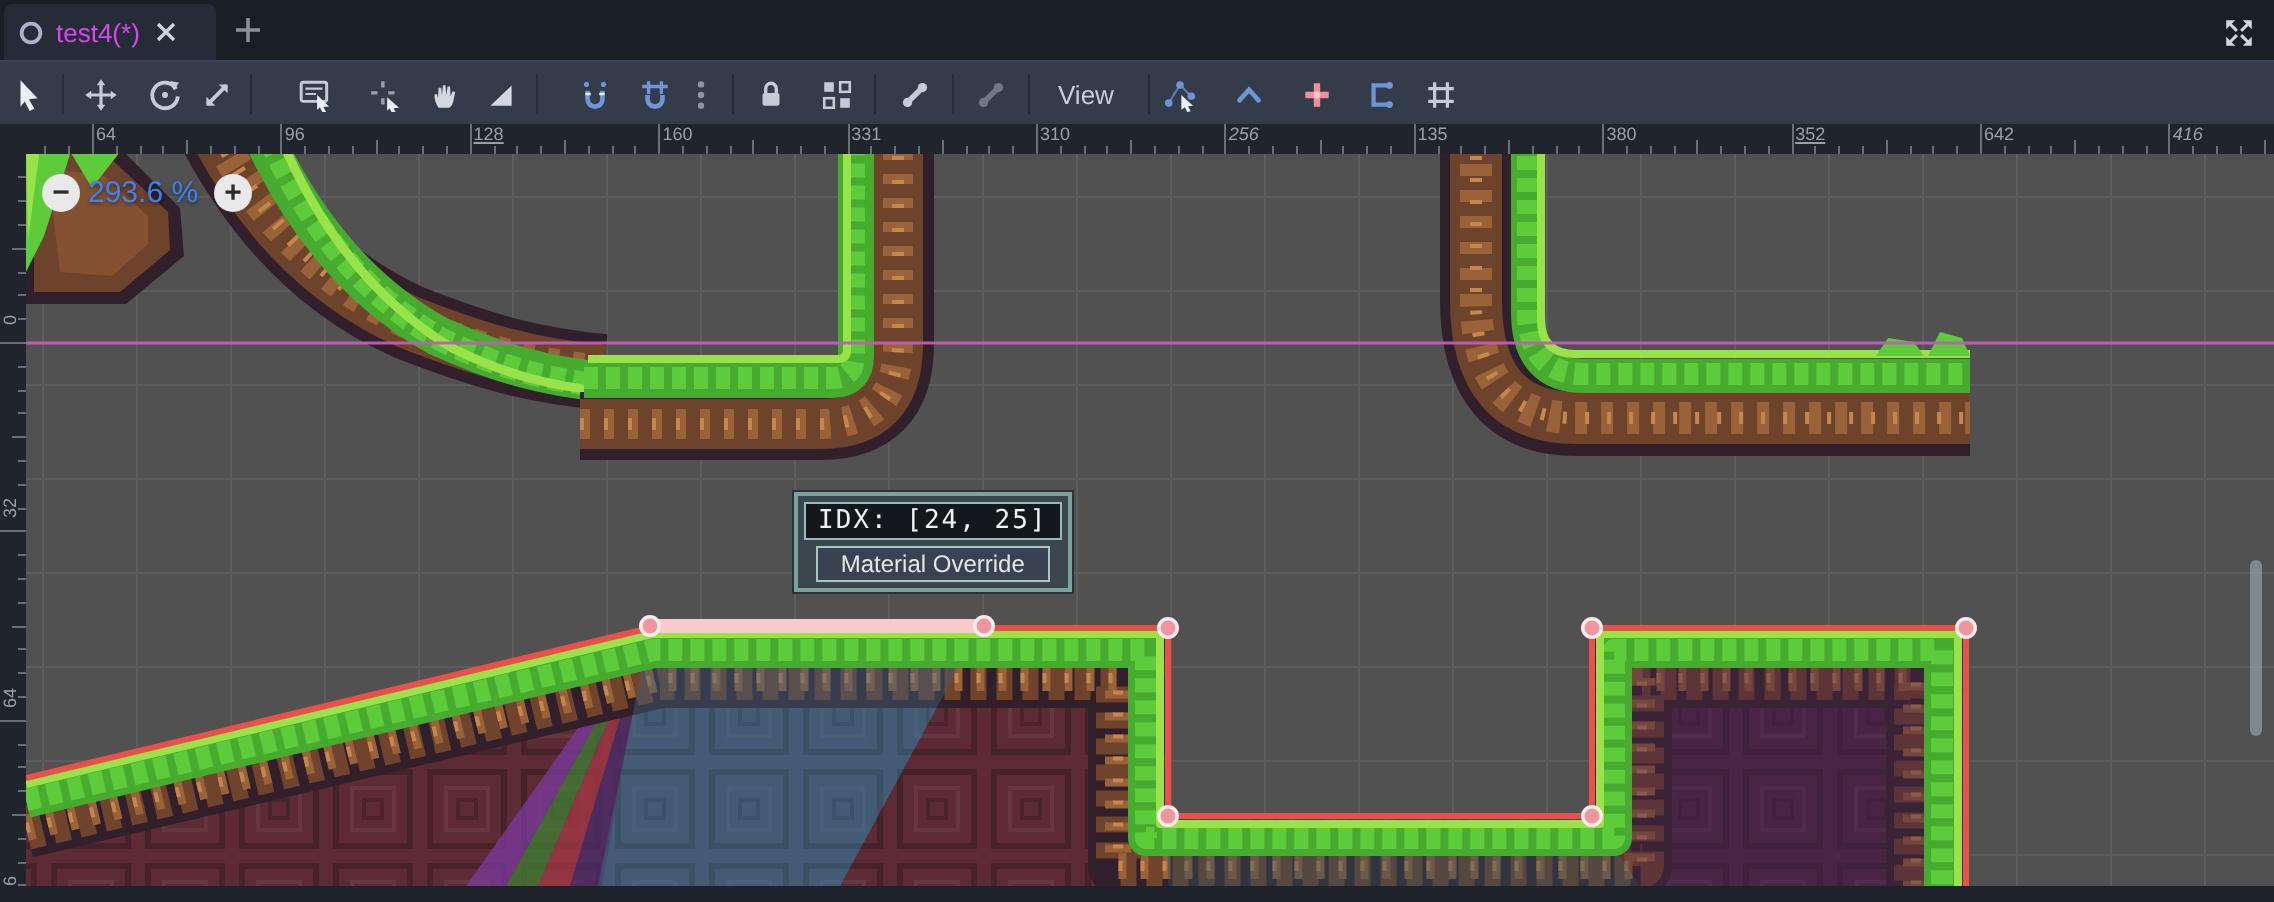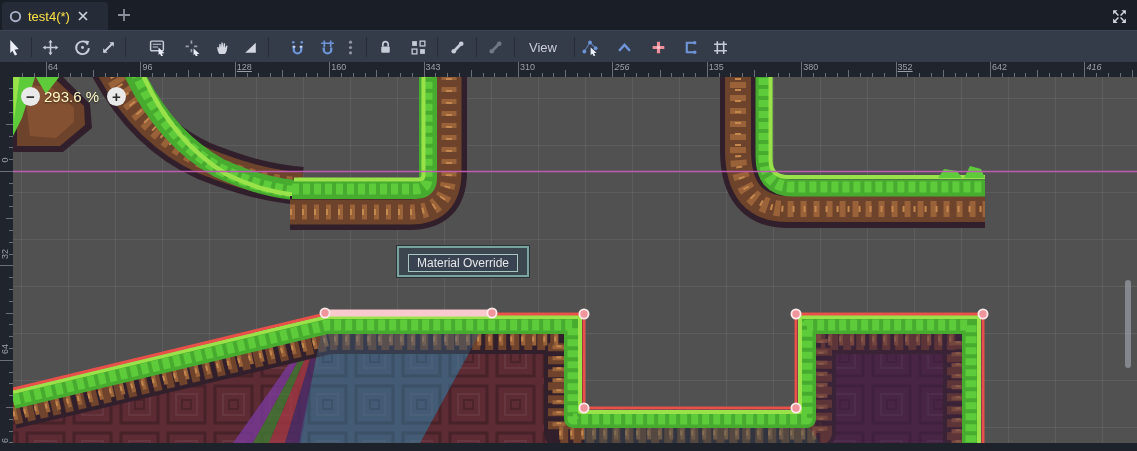--- a/index.html
+++ b/index.html
@@ -3,21 +3,21 @@
 <meta charset="utf-8">
 <style>
   html,body{margin:0;padding:0;background:#1d222b;width:1137px;height:451px;overflow:hidden;
     font-family:"Liberation Sans",sans-serif;-webkit-font-smoothing:antialiased;position:relative}
   #app{position:absolute;inset:0;width:1137px;height:451px}
 
   
   .tabbar{position:absolute;left:0;top:0;right:0;height:30px;background:#191e27;border-bottom:1px solid #10141b}
   .tab{position:absolute;left:2px;top:2px;width:106px;height:28px;background:#262c37;border-radius:4px 4px 0 0;
     display:flex;align-items:center;gap:5px;padding:0 6px;box-sizing:border-box}
-  .tab-label{font-size:13px;color:#fde047;white-space:nowrap}
+  .tab-label{font-size:13px;color:#d946ef;white-space:nowrap}
   .tab-close{display:flex;margin-left:2px;cursor:pointer}
   .tab-add{position:absolute;left:112px;top:3px;width:24px;height:24px;display:flex;align-items:center;justify-content:center}
   .expand-btn{position:absolute;right:8px;top:6px;width:20px;height:20px;display:flex;align-items:center;justify-content:center}
 
   
   .toolbar{position:absolute;left:0;top:30px;right:0;height:32px;background:#343b49;border-top:1px solid #3d4454;box-sizing:border-box}
   .tbtn{position:absolute;top:4px;width:24px;height:24px;display:flex;align-items:center;justify-content:center;
     background:transparent;border:none;padding:0}
   .sep{position:absolute;top:6px;width:1px;height:20px;background:#272c37}
   .view-btn{position:absolute;top:4px;left:523px;height:24px;padding:0 6px;color:#c9ced8;font-size:13px;
@@ -32,21 +32,21 @@
   .rl-label{position:absolute;left:-5px;width:20px;text-align:center;font-size:9px;color:#9aa0a8;transform:rotate(-90deg)}
   .rl-tick{position:absolute;right:0;height:1px;background:#6b7078}
 
   
   .canvas{position:absolute;left:13px;top:77px;width:1124px;height:366px;background:#515151}
   .canvas svg{position:absolute;left:0;top:0}
 
   
   .zoombtn{position:absolute;width:19px;height:19px;border-radius:50%;background:#e9e9e9;color:#2a2a2a;
     display:flex;align-items:center;justify-content:center;font-size:15px;font-weight:bold;border:none;padding:0;line-height:1}
-  .zoomlabel{position:absolute;left:44px;top:88px;font-size:15px;color:#fef9c3;text-shadow:0 1px 2px rgba(0,0,0,.5)}
+  .zoomlabel{position:absolute;left:44px;top:88px;font-size:15px;color:#3b82f6;text-shadow:0 1px 2px rgba(0,0,0,.5)}
 
   
   .tooltip{position:absolute;left:397px;top:246px;border:2px solid #79a49e;background:#3b464f;padding:3px;box-shadow:0 0 0 1px #2b3339}
   .tt-idx{border:1px solid #93bdb6;background:#14181d;color:#f2f2f2;font-family:"DejaVu Sans Mono",monospace;
     font-size:13px;padding:1px 6px;letter-spacing:1px;white-space:nowrap}
   .tt-ovr{border:1px solid #a9c6c0;background:#394250;color:#e4e7ea;font-size:12px;padding:1px 8px;margin:3px 6px 0 6px;
     text-align:center;white-space:nowrap}
 
   .vscroll{position:absolute;right:6px;top:280px;width:6px;height:88px;border-radius:3px;background:#a6abb3;opacity:.6}
   .bottombar{position:absolute;left:0;bottom:0;right:0;height:8px;background:#1d222b}
@@ -315,21 +315,21 @@
       <div class="rt-tick" style="height: 4px; left: 1059.6px;"></div>
       <div class="rt-tick" style="height: 15px; left: 1071.4px;"></div>
       <div class="rt-tick" style="height: 4px; left: 1083.2px;"></div>
       <div class="rt-tick" style="height: 4px; left: 1095px;"></div>
       <div class="rt-tick" style="height: 4px; left: 1106.8px;"></div>
       <div class="rt-tick" style="height: 7px; left: 1118.6px;"></div>
       <span class="rt-label" style="left: 35px;">64</span>
       <span class="rt-label" style="left: 129.4px;">96</span>
       <span class="rt-label" style="left: 223.8px; text-decoration: underline;">128</span>
       <span class="rt-label" style="left: 318.2px;">160</span>
-      <span class="rt-label" style="left: 412.6px;">343</span>
+      <span class="rt-label" style="left: 412.6px;">331</span>
       <span class="rt-label" style="left: 507px;">310</span>
       <span class="rt-label" style="left: 601.4px; font-style: italic;">256</span>
       <span class="rt-label" style="left: 695.8px;">135</span>
       <span class="rt-label" style="left: 790.2px;">380</span>
       <span class="rt-label" style="left: 884.6px; text-decoration: underline;">352</span>
       <span class="rt-label" style="left: 979px;">642</span>
       <span class="rt-label" style="left: 1073.4px; font-style: italic;">416</span>
     </div>
   <div class="ruler-left" id="rulerLeft">
       <div class="rl-tick" style="width: 4px; top: 11.4px;"></div>
@@ -478,18 +478,19 @@
         </g>
       </g>
     </svg>
   </div>
 
   <button class="zoombtn" style="left:21px;top:87px">−</button>
   <span class="zoomlabel">293.6 %</span>
   <button class="zoombtn" style="left:107px;top:87px">+</button>
 
   <div class="tooltip">
+    <div class="tt-idx">IDX: [24, 25]</div>
     <div class="tt-ovr">Material Override</div>
   </div>
 
   <div class="vscroll"></div>
   <div class="bottombar"></div>
 </div>
 
 </body></html>

